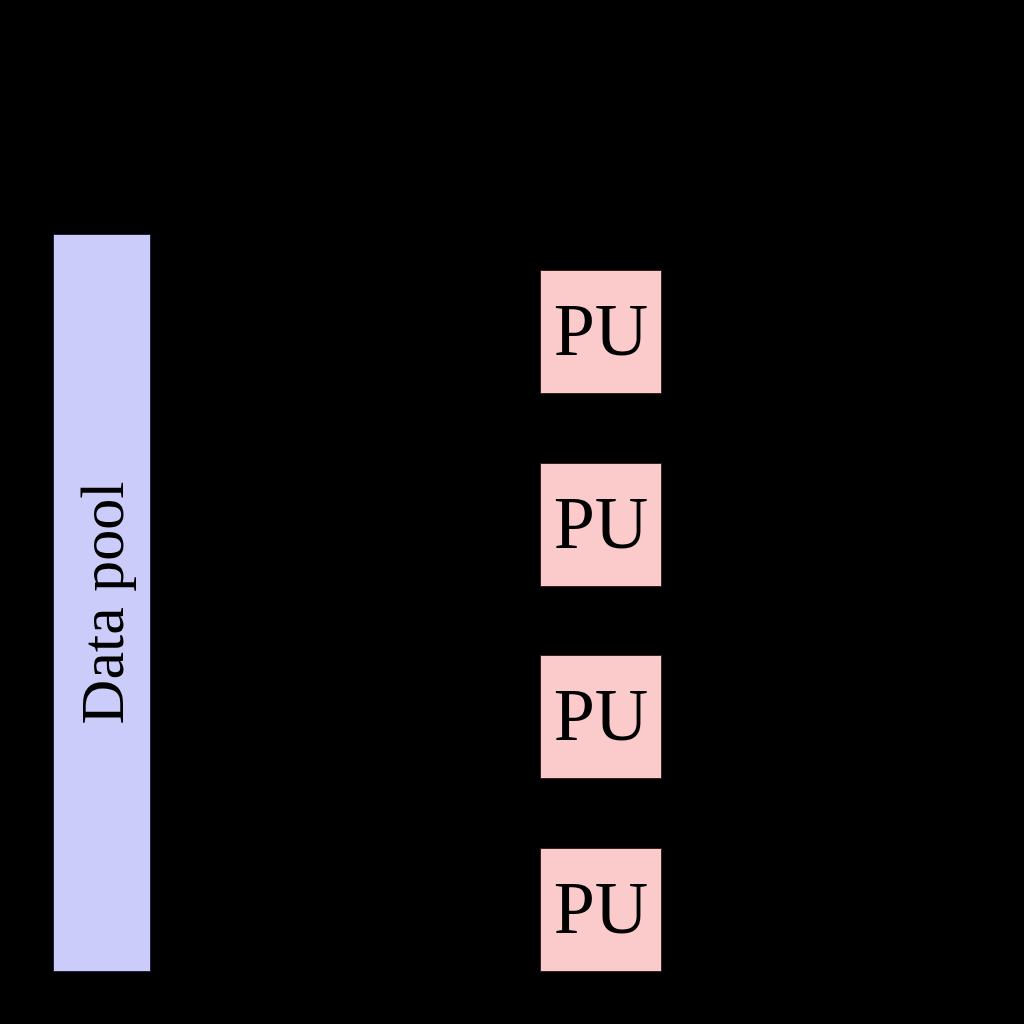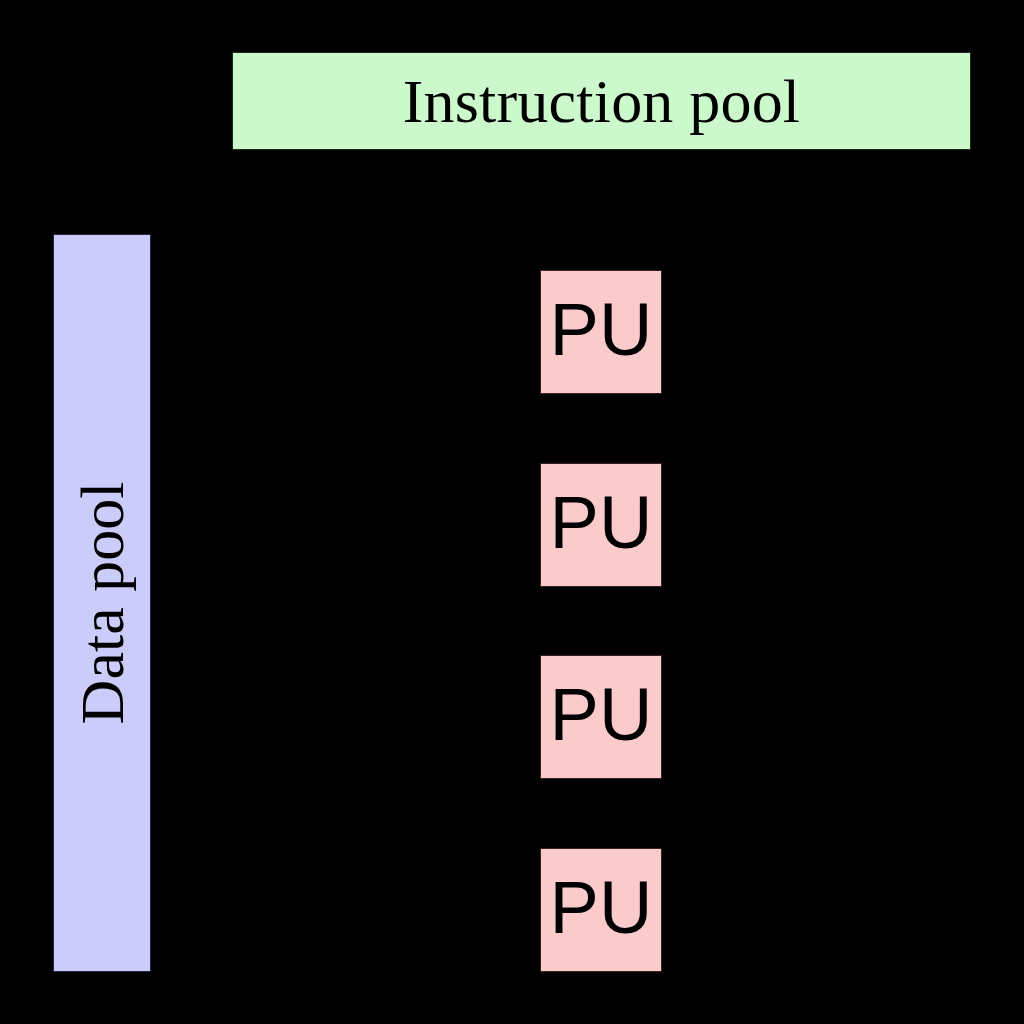--- a/index.html
+++ b/index.html
@@ -73,41 +73,38 @@
     width: 122px;
     height: 124px;
     background: #fbcbcb;
     border: 1px solid #3a2020;
     box-sizing: border-box;
     display: flex;
     align-items: center;
     justify-content: center;
   }
   .pu-box .label {
-    font-family: Liberation Sans, sans-serif;
+    font-family: Liberation Serif, serif;
     font-size: 74px;
     line-height: 1;
     color: #000000;
     white-space: nowrap;
     position: relative;
     top: -2px;
   }
   #pu-box-1 { top: 270px; }
   #pu-box-2 { top: 463px; }
   #pu-box-3 { top: 655px; }
   #pu-box-4 { top: 848px; }
 </style>
 </head>
 <body>
 
 <div id="canvas">
 
-  <div id="instruction-pool">
-    <span class="label">Instruction pool</span>
-  </div>
 
   <div id="data-pool">
     <span class="label">Data pool</span>
   </div>
 
   <div class="pu-box" id="pu-box-1">
     <span class="label">PU</span>
   </div>
 
   <div class="pu-box" id="pu-box-2">

